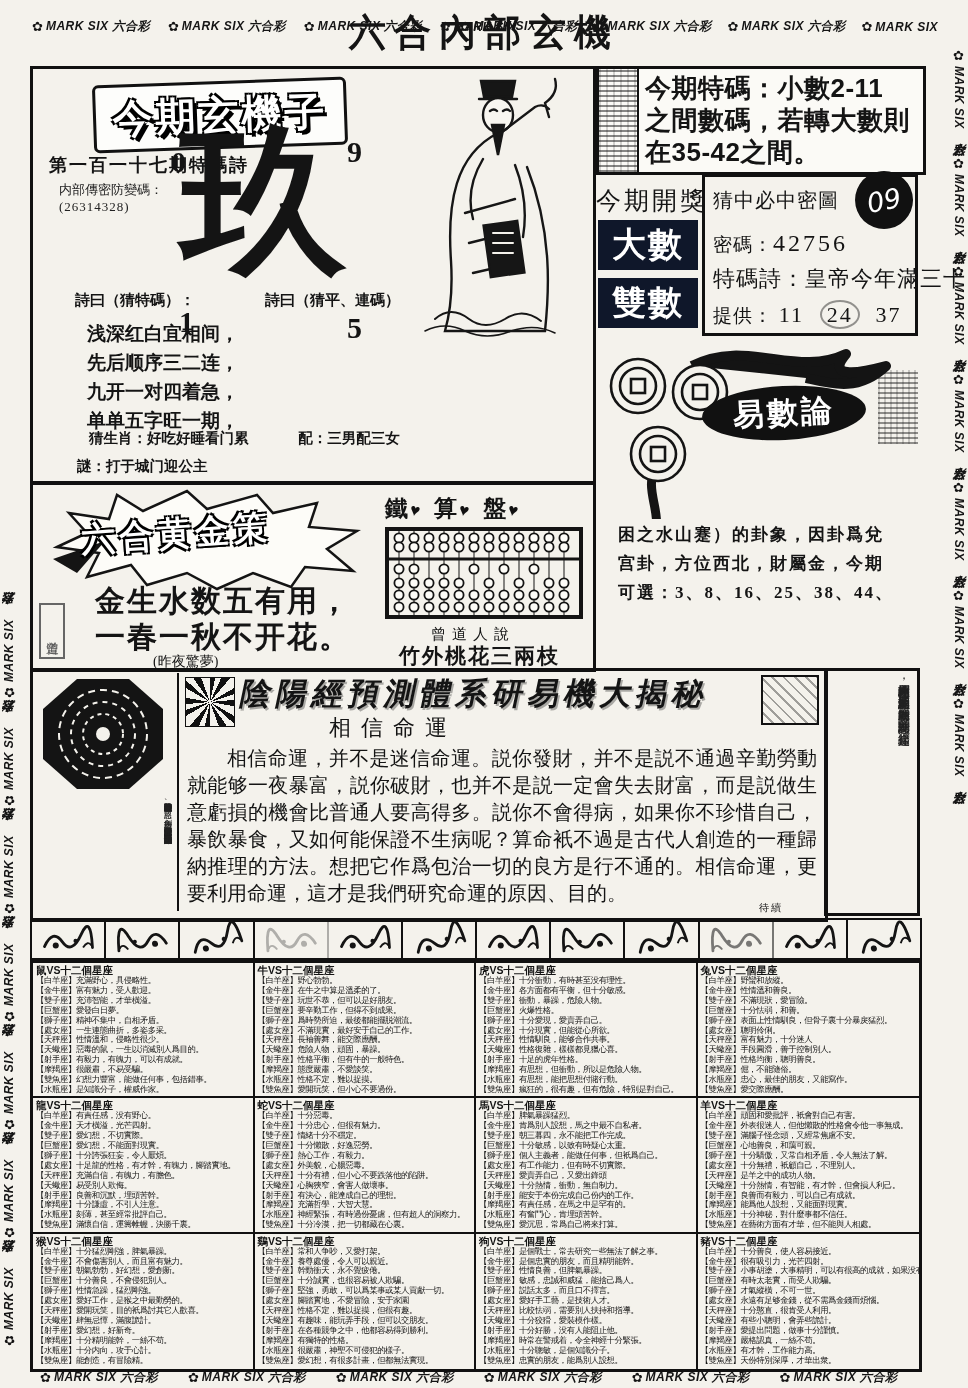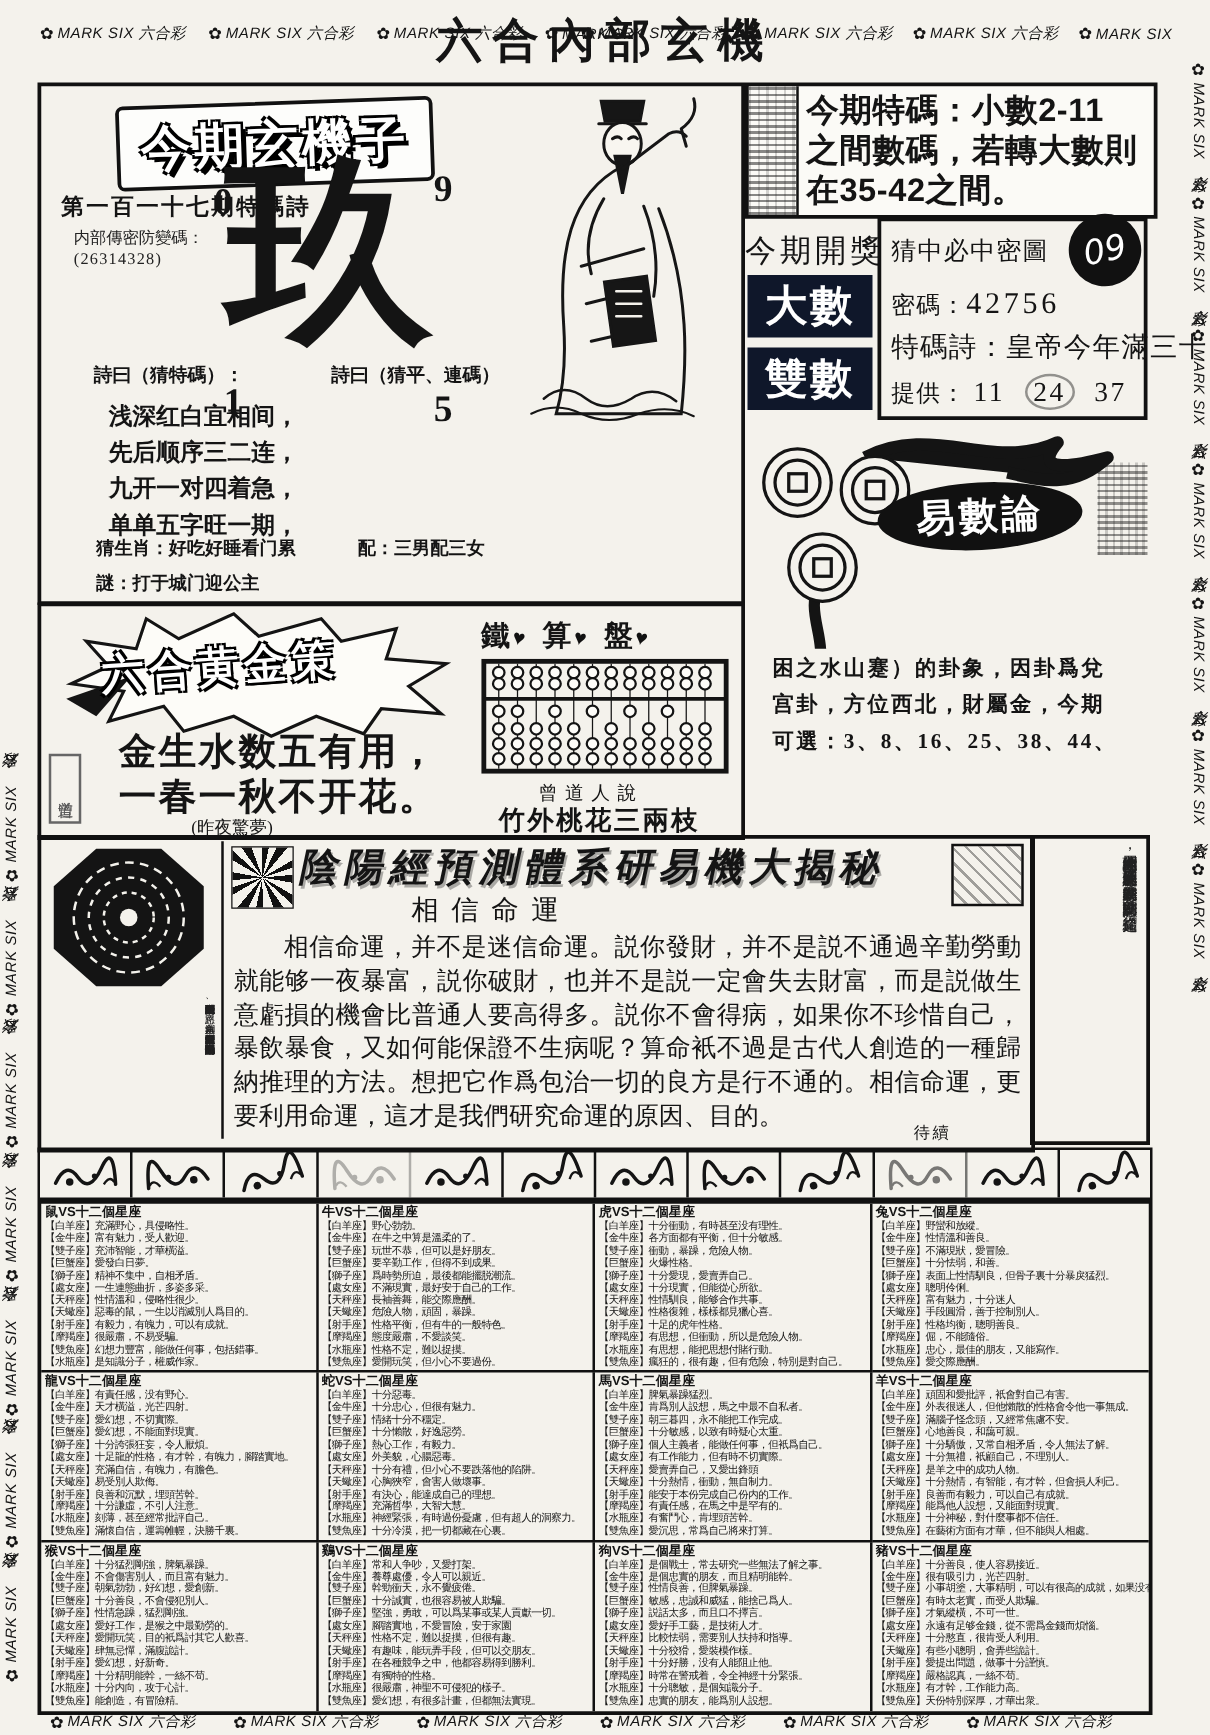--- a/index.html
+++ b/index.html
@@ -3,21 +3,21 @@
 <meta charset="utf-8">
 <style>
   html,body{margin:0;padding:0;background:#888;}
   #page{position:relative;width:968px;height:1388px;background:#f4f2ec;overflow:hidden;
         font-family:"Liberation Serif","DejaVu Serif",serif;color:#141414;margin:0 auto;}
   .gothic{font-family:"Liberation Sans","DejaVu Sans",sans-serif;font-weight:bold;}
   .abs{position:absolute;}
   
   .bitem{display:inline-flex;align-items:center;gap:3px;white-space:nowrap;}
   .fl{font-size:13px;line-height:1;}
-  .btxt{font-family:"Liberation Sans","DejaVu Sans",sans-serif;font-weight:normal;font-size:12px;font-style:italic;letter-spacing:.5px;}
+  .btxt{font-family:"Liberation Sans","DejaVu Sans",sans-serif;font-weight:bold;font-size:12px;font-style:italic;letter-spacing:.5px;}
   #bt-left{left:32px;top:18px;display:flex;gap:18px;}
   #bt-right{right:30px;top:18px;display:flex;gap:16px;}
   #bb{left:40px;bottom:2px;display:flex;gap:30px;}
   .vborder{writing-mode:vertical-rl;display:flex;gap:22px;}
   #bl{left:1px;top:48px;height:1300px;transform:rotate(180deg);}
   #br{right:1px;top:48px;height:1300px;}
   #page-title{left:0;right:0;top:8px;text-align:center;font-size:37px;letter-spacing:8px;}
   
   #mystery{left:30px;top:66px;width:560px;height:412px;border:3px solid #111;}
   .mp-title{left:60px;top:12px;width:248px;height:62px;border:3px solid #111;border-radius:6px;
@@ -80,21 +80,21 @@
   .f-vtext{position:absolute;left:2px;top:124px;width:136px;height:110px;writing-mode:vertical-rl;
            font-size:8px;line-height:11px;color:#222;overflow:hidden;}
   .f-ink{left:152px;top:6px;width:48px;height:48px;border:1px solid #111;background:
      repeating-conic-gradient(#111 0 12deg,#f4f2ec 12deg 25deg,#111 25deg 40deg,#f4f2ec 40deg 60deg);}
   .f-banner{left:208px;top:2px;font-size:31px;font-weight:bold;letter-spacing:5px;white-space:nowrap;
             transform:skewX(-12deg);text-shadow:2px 2px 0 rgba(0,0,0,.3);}
   .f-stampbox{right:6px;top:4px;width:54px;height:46px;border:2px solid #111;background:
      repeating-linear-gradient(45deg,transparent 0 6px,rgba(0,0,0,.35) 6px 8px);}
   .f-subtitle{left:296px;top:42px;font-size:22px;letter-spacing:10px;}
   .f-para{left:154px;top:74px;width:630px;font-size:20px;line-height:27px;text-indent:2em;text-align:justify;}
-  .f-tbc{right:64px;bottom:4px;font-size:13px;letter-spacing:2px;}
+  .f-tbc{right:42px;bottom:4px;font-size:10px;letter-spacing:2px;}
   #fate-side{left:824px;top:668px;width:96px;height:248px;border:3px solid #111;writing-mode:vertical-rl;
              font-size:12px;line-height:18px;padding:5px 4px;box-sizing:border-box;color:#222;
              filter:blur(.4px);overflow:hidden;}
   
   #zstrip{left:30px;top:918px;width:892px;height:42px;border:2px solid #111;display:flex;box-sizing:border-box;}
   .zbox{flex:1;border-right:2px solid #111;display:flex;align-items:center;justify-content:center;}
   .zbox:last-child{border-right:none;}
   .zbox:nth-child(even) svg{transform:scaleX(-1) rotate(8deg);}
   .zbox:nth-child(3n) svg{transform:rotate(-15deg);}
   .zbox:nth-child(4){opacity:.3;}
@@ -270,21 +270,21 @@
     </svg>
 
     <div class="abs mp-ph" style="left:42px;">詩曰（猜特碼）：</div>
     <div class="abs mp-ph" style="left:232px;">詩曰（猜平、連碼）</div>
     <div class="abs poemcol" style="left:54px;">
         <div>浅深红白宜相间，</div>
         <div>先后顺序三二连，</div>
         <div>九开一对四着急，</div>
         <div>单单五字旺一期，</div>
       </div>
-    <div class="abs mp-hint" style="left:44px;top:360px;">
+    <div class="abs mp-hint" style="left:56px;top:360px;">
       <span>猜生肖：</span><span>好吃好睡看门累</span>
       <span style="margin-left:46px;">配：</span><span>三男配三女</span>
     </div>
     <div class="abs mp-hint" style="left:44px;top:388px;">
       <span>謎：</span><span>打于城门迎公主</span>
     </div>
   </div>
 
   <div class="abs" id="special">
     <div class="sb-side"></div>

